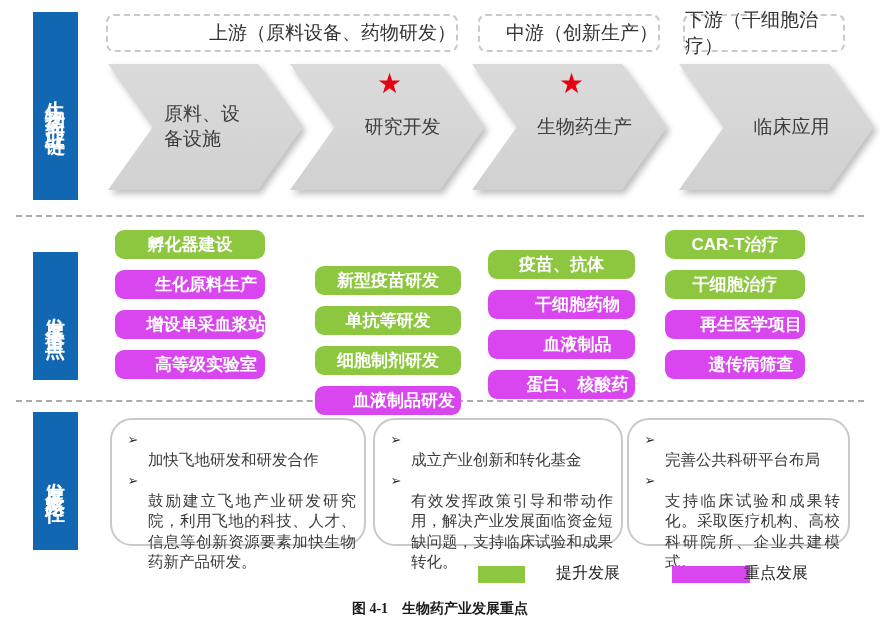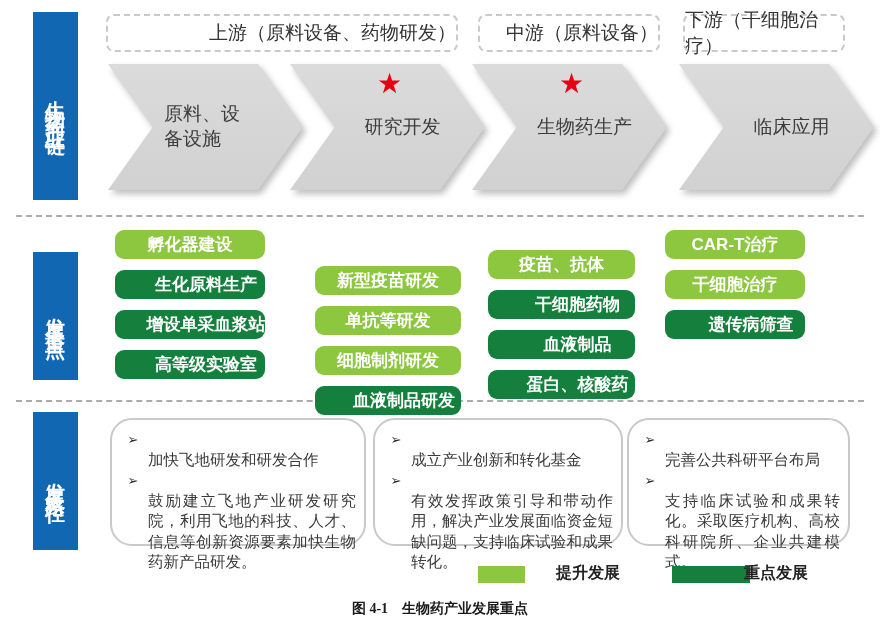--- a/index.html
+++ b/index.html
@@ -66,21 +66,21 @@
   .focus-col{position:absolute;top:230px;display:flex;flex-direction:column;gap:11px;}
   #fcol1{left:115px;width:150px;}
   #fcol2{left:315px;width:146px;margin-top:36px;}
   #fcol3{left:488px;width:147px;margin-top:20px;}
   #fcol4{left:665px;width:140px;}
   .cell{
     height:29px;border-radius:9px;display:flex;align-items:center;justify-content:center;
     color:#ffffff;font-weight:bold;font-size:17px;white-space:nowrap;
   }
   .green{background:#8dc63f;}
-  .blue{background:#15803d;padding-left:32px;}
+  .blue{background:#d946ef;padding-left:32px;}
 
   
   .path-box{
     position:absolute;top:418px;height:128px;border:2px solid #c9c9c9;border-radius:22px;
     box-sizing:border-box;padding:10px 8px 8px 6px;
     display:flex;flex-direction:column;justify-content:flex-start;
   }
   #pbox1{left:110px;width:256px;}
   #pbox2{left:373px;width:250px;}
   #pbox3{left:627px;width:223px;}
@@ -90,21 +90,21 @@
   }
   .bullet-text{
     flex:1;font-size:15.5px;color:#3a3a3a;line-height:1.33;text-align:justify;margin-top:20px;
   }
 
   
   .legend-swatch{position:absolute;top:566px;height:17px;}
   #lg-swatch1{left:478px;width:47px;}
   #lg-swatch2{left:672px;width:46px;}
   .legend-label{
-    position:absolute;top:563px;font-size:16px;font-weight:bold;color:#222222;white-space:nowrap;
+    position:absolute;top:563px;font-size:16px;font-weight:normal;color:#222222;white-space:nowrap;
   }
   #lg-label1{left:556px;}
   #lg-label2{left:744px;}
 
   
   .caption{
     position:absolute;top:600px;left:0;width:880px;text-align:center;
     font-family:"Liberation Serif","DejaVu Serif",serif;
     font-weight:bold;font-size:14px;color:#1a1a1a;white-space:pre;
   }
@@ -119,21 +119,21 @@
   <span class="vtext">发展重点</span>
 </div>
 <div class="vbar" id="bar-path">
   <span class="vtext">发展路径</span>
 </div>
 
 <div class="stage-box" id="stage-up">
   <span>上游（原料设备、药物研发）</span>
 </div>
 <div class="stage-box" id="stage-mid">
-  <span>中游（原料设备）</span>
+  <span>中游（创新生产）</span>
 </div>
 <div class="stage-box" id="stage-down">
   <span>下游（干细胞治疗）</span>
 </div>
 
 <div class="chev-wrap" id="chev1">
   <div class="chev">
     <div class="chev-label wrap">原料、设备设施</div>
   </div>
 </div>
@@ -172,20 +172,21 @@
 </div>
 <div class="focus-col" id="fcol3">
   <div class="cell green">疫苗、抗体</div>
   <div class="cell blue">干细胞药物</div>
   <div class="cell blue">血液制品</div>
   <div class="cell blue">蛋白、核酸药</div>
 </div>
 <div class="focus-col" id="fcol4">
   <div class="cell green">CAR-T治疗</div>
   <div class="cell green">干细胞治疗</div>
+  <div class="cell blue">再生医学项目</div>
   <div class="cell blue">遗传病筛查</div>
 </div>
 
 <div class="path-box" id="pbox1">
   <div class="bullet-row">
     <span class="bullet-glyph">➢</span>
     <span class="bullet-text">加快飞地研发和研发合作</span>
   </div>
   <div class="bullet-row">
     <span class="bullet-glyph">➢</span>

